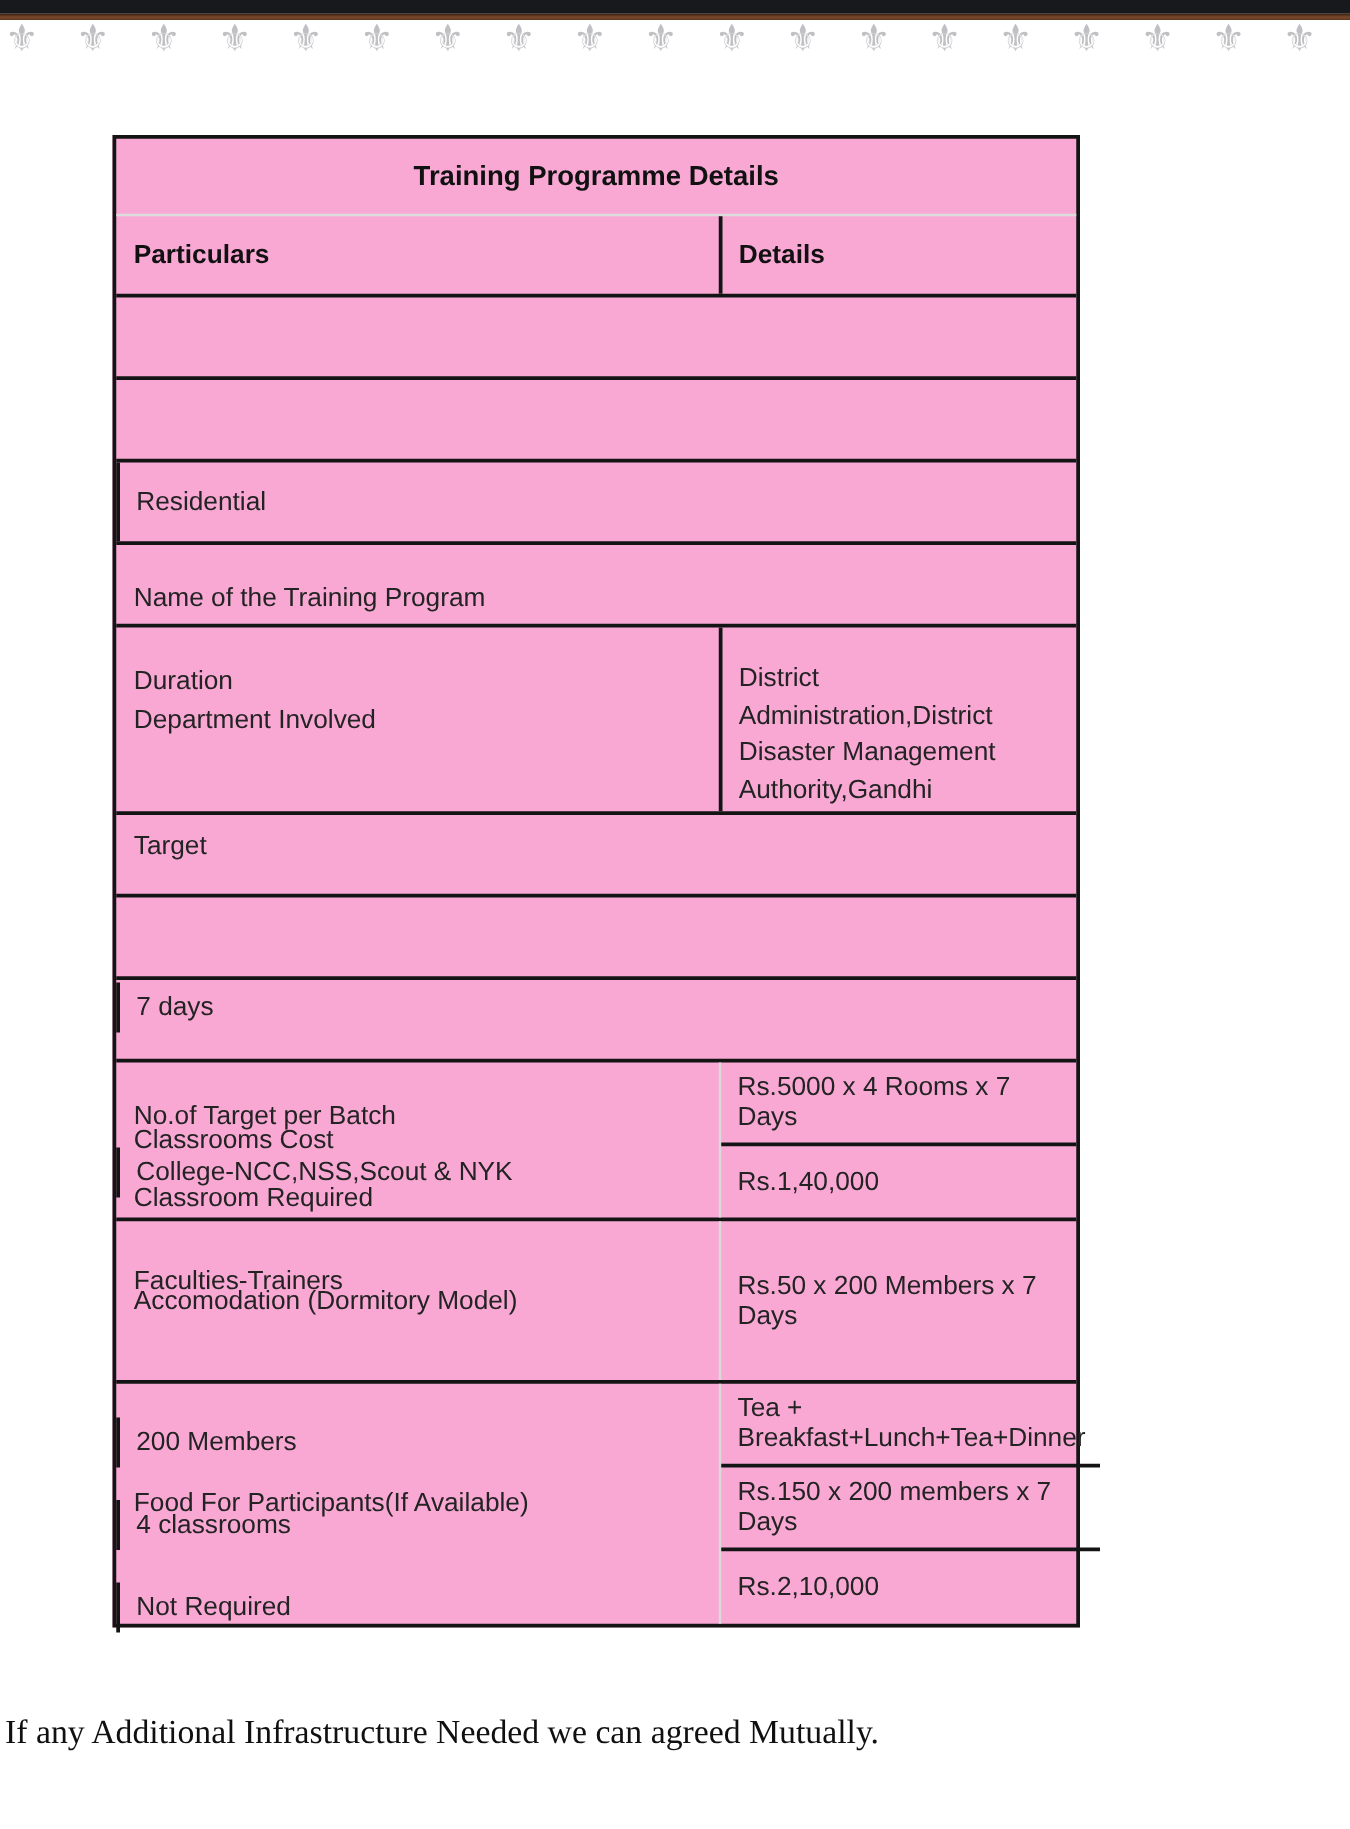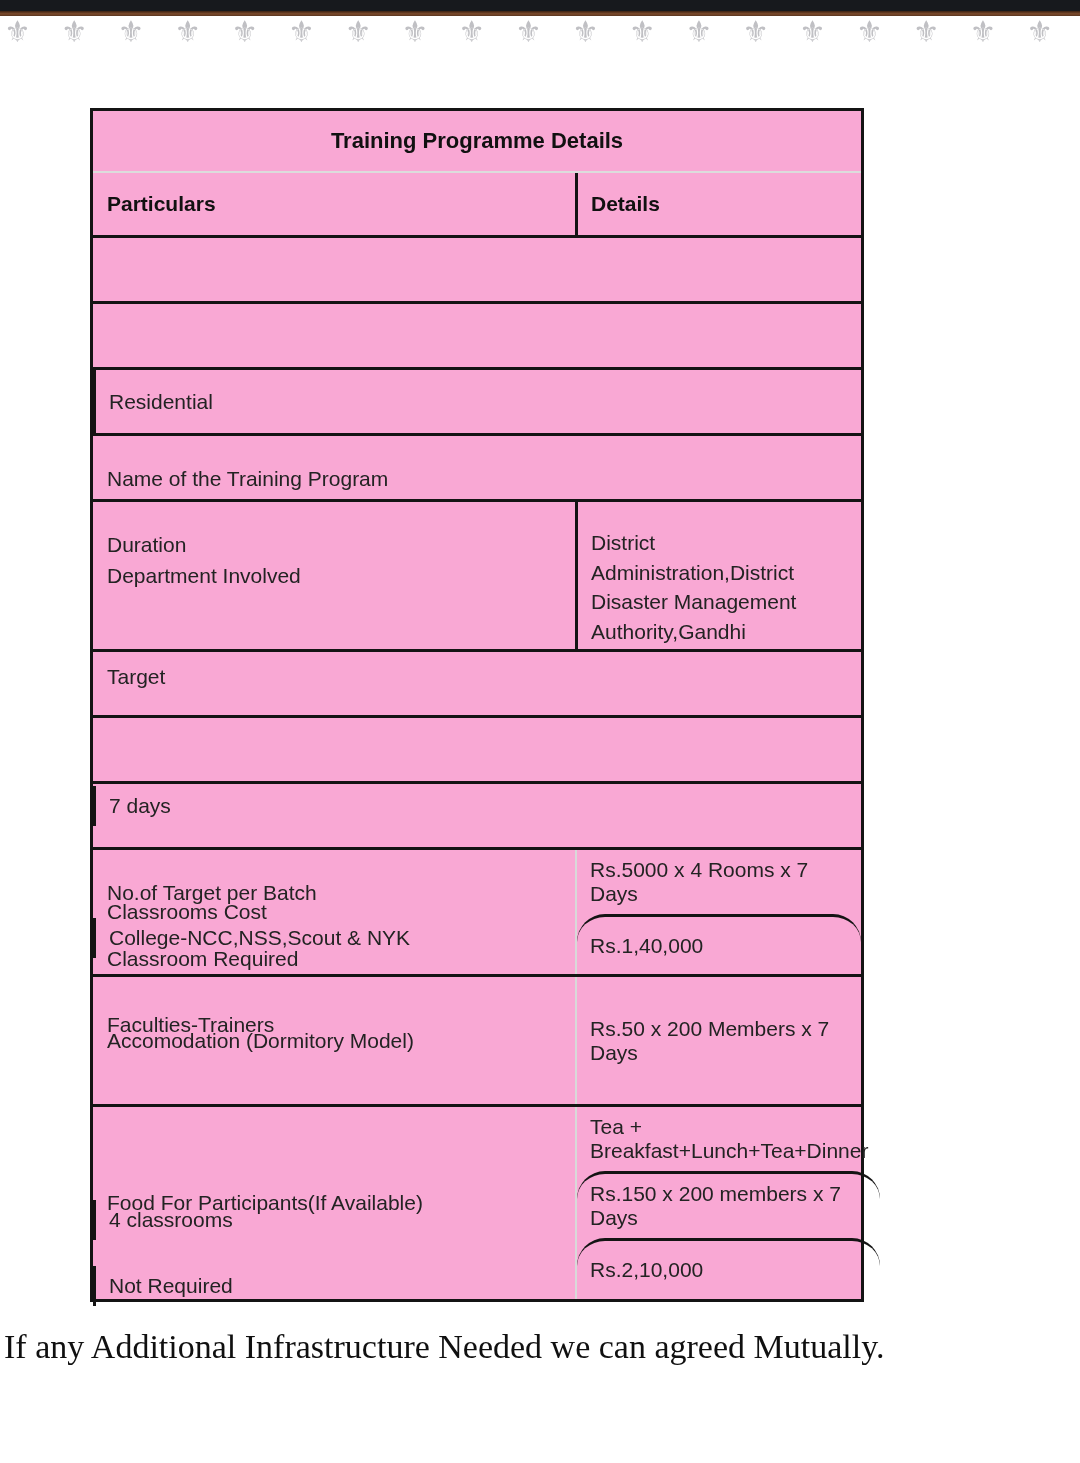--- a/index.html
+++ b/index.html
@@ -81,29 +81,28 @@
     flex: 1;
     border-left: 2px solid #d9d9d9;
     display: flex; flex-direction: column;
     align-items: stretch;
     padding: 0;
   }
   .sub {
     flex: 1;
     display: flex; align-items: center;
     padding: 8px 12px 8px 13px;
-    border-radius: 28px;
   }
   .sub + .sub { border-top: 3px solid #141414; }
   
   .footer-note {
-    position: absolute; left: 4px; top: 1328px;
+    position: absolute; left: 4px; top: 1370px;
     width: 1000px;
     font-family: "Liberation Serif", "DejaVu Serif", serif;
-    font-size: 34px; color: #101010;
+    font-size: 27px; color: #101010;
   }
 </style>
 </head>
 <body>
 
 <div class="top-bar"></div>
 <div class="top-line"></div>
 <div class="ornament-row">
     <span class="orn">⚜</span>
     <span class="orn">⚜</span>
@@ -153,20 +152,21 @@
     <div class="cell right">College-NCC,NSS,Scout &amp; NYK</div>
   </div>
 
   <div class="trow bt r-dept">
     <div class="cell left">Department Involved</div>
     <div class="cell right">District Administration,District Disaster Management Authority,Gandhi Foundation, TamilNadu Health &amp; Family Welfare Department, Tamilnadu Police, National Disaster Response Force,Tamil Nadu Fire &amp;</div>
   </div>
 
   <div class="trow bt r-simple">
     <div class="cell left">No.of Target per Batch</div>
+    <div class="cell right">200 Members</div>
   </div>
 
   <div class="trow bt r-simple">
     <div class="cell left">Classroom Required</div>
     <div class="cell right">4 classrooms</div>
   </div>
 
   <div class="trow bt r-simple">
     <div class="cell left">Faculties-Trainers</div>
     <div class="cell right">Not Required</div>

